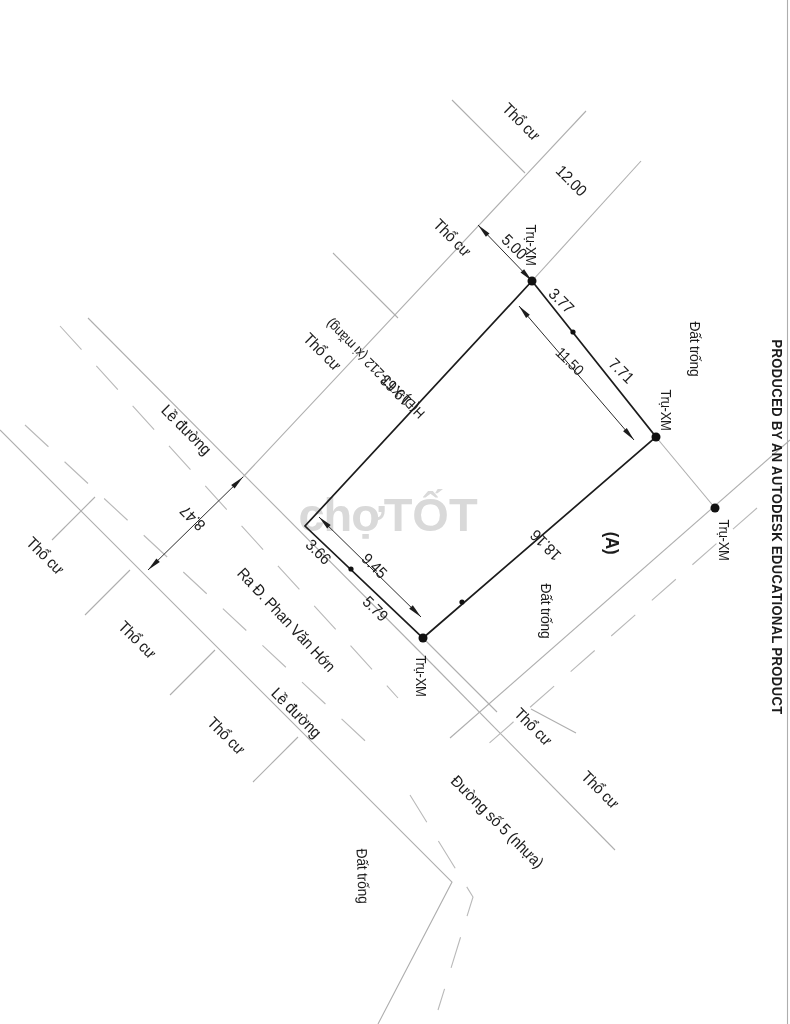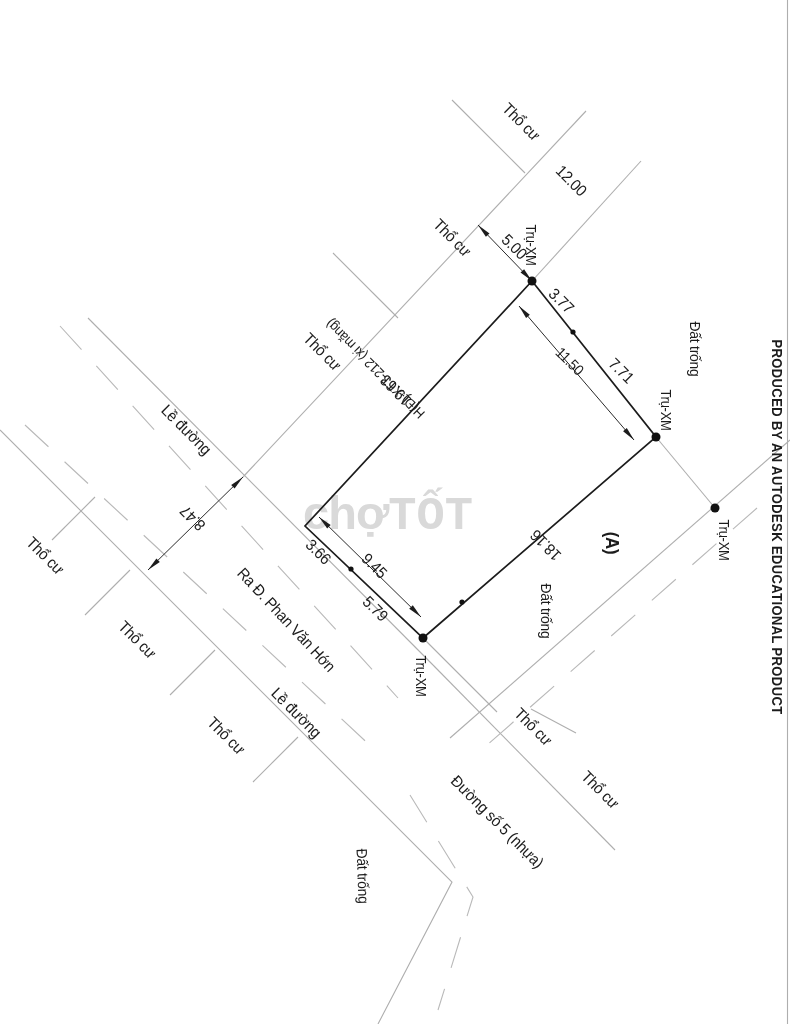--- a/index.html
+++ b/index.html
@@ -12,21 +12,21 @@
   .lbl{
     position:absolute;white-space:nowrap;color:var(--ink,#1c1c1c);
     transform-origin:center;line-height:1;letter-spacing:-0.3px;
   }
   .wm{
     position:absolute;left:388px;top:514px;z-index:1;
     transform:translate(-50%,-50%);
     font-size:47px;color:var(--wm,#d8d8d8);letter-spacing:-1px;white-space:nowrap;
   }
   .wm .w1{font-weight:700;}
-  .wm .w2{font-weight:800;letter-spacing:0;font-family:Liberation Mono, monospace;}
+  .wm .w2{font-weight:800;letter-spacing:0;}
 </style>
 </head>
 <body>
 
 <div id="canvas">
 
   <div class="wm"><span class="w1">chợ</span><span class="w2">TỐT</span></div>
 
   <svg id="geom" width="790" height="1024" viewBox="0 0 790 1024">
 

